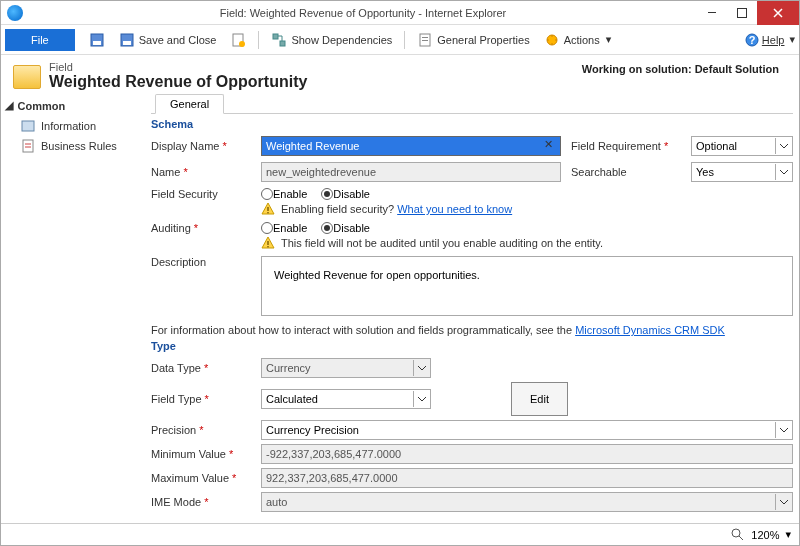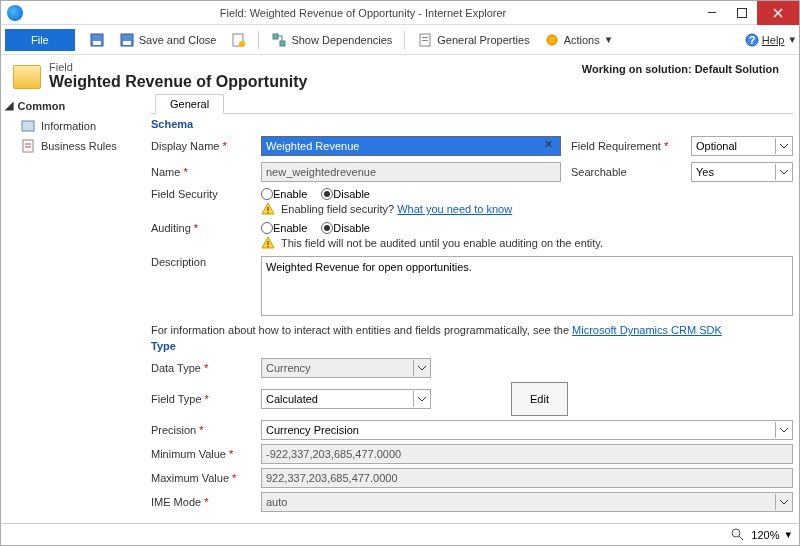--- a/index.html
+++ b/index.html
@@ -41,21 +41,21 @@
 .clearx{position:relative;}
 .clearx .xbtn{position:absolute; right:3px; top:2px; width:14px;height:14px; color:#333; cursor:pointer;}
 .sel-wrap{position:relative;}
 .sel-wrap .chev{position:absolute; right:2px; top:2px; width:16px; height:16px; border-left:1px solid #aaa; display:flex; align-items:center; justify-content:center;}
 .radio-row{display:flex; gap:14px; align-items:center;}
 .radio{display:flex; align-items:center;}
 .rcircle{width:12px;height:12px;border:1px solid #666;border-radius:50%;display:inline-block;position:relative;}
 .rcircle.checked::after{content:"";width:6px;height:6px;background:#333;border-radius:50%;position:absolute;left:2px;top:2px;}
 .warn-row{display:flex;align-items:center;gap:6px;margin:2px 0 6px 110px; color:#333;}
 .warn-ico{width:14px;height:14px;}
-.desc{width:100%;height:60px;border:1px solid #aaa;padding:4px;resize:none;}
+.desc{width:100%;height:60px;border:1px solid #aaa;padding:12px;resize:none;}
 .linktext{color:#0b5bd3;text-decoration:underline;}
 .info-note{margin:8px 0 4px 0;color:#333;}
 .btn{border:1px solid #888;background:#f5f5f5;padding:2px 18px;height:34px;}
 .statusbar{position:absolute;bottom:0;left:0;right:0;height:22px;border-top:1px solid #ccc;display:flex;align-items:center;justify-content:flex-end;padding:0 8px;gap:6px;background:#fff;}
 .zoom-ico{width:14px;height:14px;}
 svg{display:block;}
 </style>
 </head>
 <body>
 
@@ -261,21 +261,21 @@
         </span>
       <span>This field will not be audited until you enable auditing on the entity.</span>
     </div>
 
     <div class="form-grid" style="align-items:flex-start;">
       <div class="lbl">Description</div>
       <textarea class="desc" style="grid-column: 2 / 5;">Weighted Revenue for open opportunities.</textarea>
     </div>
 
     <div class="info-note">
-      <span>For information about how to interact with entities and fields programmatically, see the </span><a class="linktext">Microsoft Dynamics CRM SDK</a>
+      <span>For information about how to interact with solution and fields programmatically, see the </span><a class="linktext">Microsoft Dynamics CRM SDK</a>
     </div>
 
     <div class="section">Type</div>
 
     <div class="form-grid" style="grid-template-columns:100px 170px 60px 1fr; row-gap:4px;">
       <div class="lbl req">Data Type</div>
       <div class="sel-wrap">
         <input class="tinput ro" readonly="" value="Currency" style="">
         <span class="chev">
             <svg width="10" height="10">

